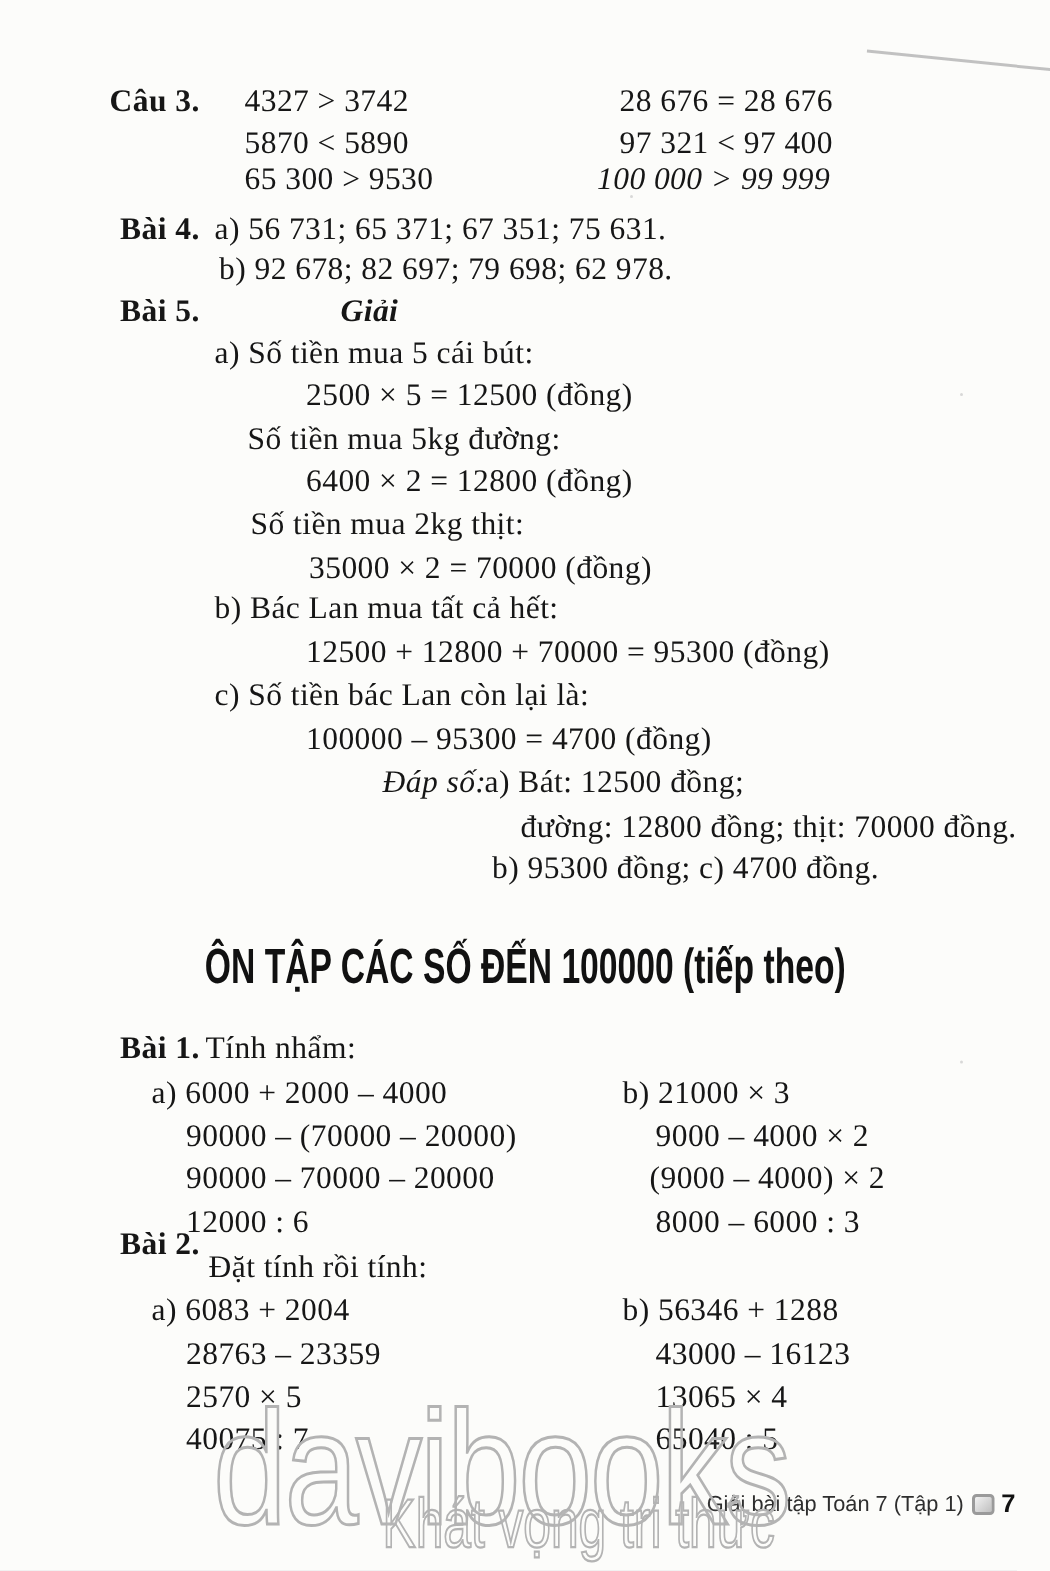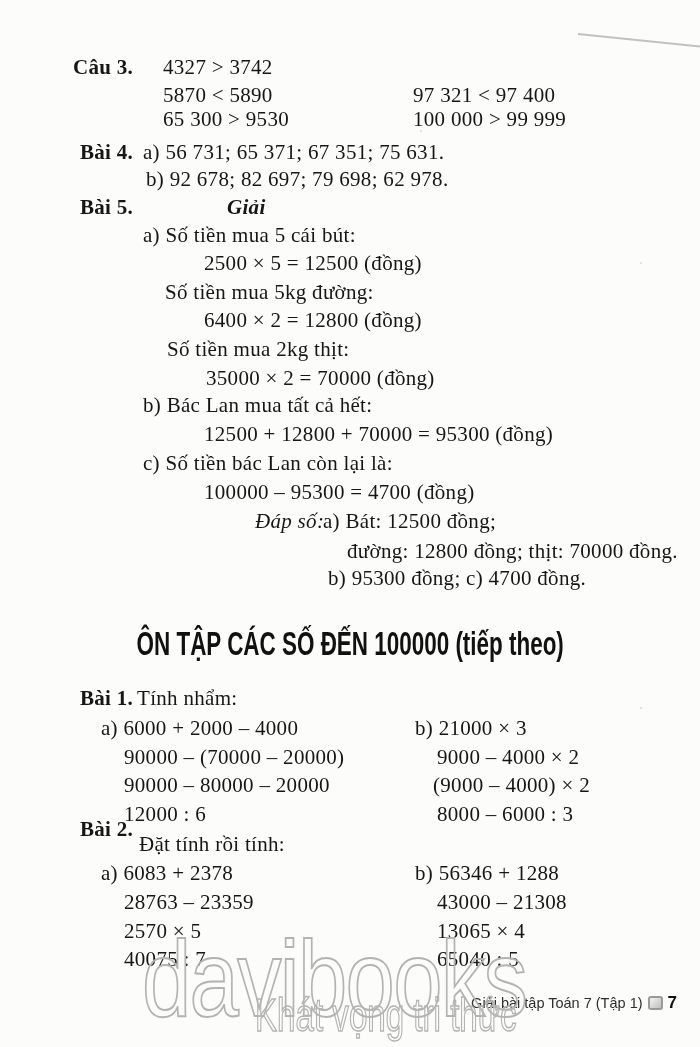--- a/index.html
+++ b/index.html
@@ -68,24 +68,25 @@
 
 <div class="page">
 
   <div class="scratch"></div>
   <div class="speck" style="top:130px;left:420px;"></div>
   <div class="speck" style="top:262px;left:640px;"></div>
   <div class="speck" style="top:707px;left:640px;"></div>
 
   <span class="abs b" style="top:54px;left:73px;">Câu 3.</span>
   <span class="abs" style="top:54px;left:163px;">4327 &gt; 3742</span>
+  <span class="abs" style="top:54px;left:413px;">28 676 = 28 676</span>
   <span class="abs" style="top:82px;left:163px;">5870 &lt; 5890</span>
   <span class="abs" style="top:82px;left:413px;">97 321 &lt; 97 400</span>
   <span class="abs" style="top:106px;left:163px;">65 300 &gt; 9530</span>
-  <span class="abs" style="top:106px;left:413px;">100 000 &gt; 99 999</span>
+  <span class="abs" style="top:106px;left:398px;font-style:italic;">100 000 &gt; 99 999</span>
 
   <span class="abs b" style="top:139px;left:80px;">Bài 4.</span>
   <span class="abs" style="top:139px;left:143px;">a) 56 731; 65 371; 67 351; 75 631.</span>
   <span class="abs" style="top:166px;left:146px;">b) 92 678; 82 697; 79 698; 62 978.</span>
 
   <span class="abs b" style="top:194px;left:80px;">Bài 5.</span>
   <span class="abs b i" style="top:194px;left:227px;">Giải</span>
   <span class="abs" style="top:222px;left:143px;">a) Số tiền mua 5 cái bút:</span>
   <span class="abs" style="top:250px;left:204px;">2500 × 5 = 12500 (đồng)</span>
   <span class="abs" style="top:279px;left:165px;">Số tiền mua 5kg đường:</span>
@@ -102,35 +103,35 @@
   <span class="abs" style="top:565px;left:328px;">b) 95300 đồng; c) 4700 đồng.</span>
 
   <div class="heading-wrap">
     <span class="heading">ÔN TẬP CÁC SỐ ĐẾN 100000 (tiếp theo)</span>
   </div>
 
   <span class="abs b" style="top:685px;left:80px;">Bài 1.</span>
   <span class="abs" style="top:685px;left:137px;">Tính nhẩm:</span>
   <span class="abs" style="top:715px;left:101px;">a) 6000 + 2000 – 4000</span>
   <span class="abs" style="top:744px;left:124px;">90000 – (70000 – 20000)</span>
-  <span class="abs" style="top:772px;left:124px;">90000 – 80000 – 20000</span>
+  <span class="abs" style="top:772px;left:124px;">90000 – 70000 – 20000</span>
   <span class="abs" style="top:801px;left:124px;">12000 : 6</span>
   <span class="abs" style="top:715px;left:415px;">b) 21000 × 3</span>
   <span class="abs" style="top:744px;left:437px;">9000 – 4000 × 2</span>
   <span class="abs" style="top:772px;left:433px;">(9000 – 4000) × 2</span>
   <span class="abs" style="top:801px;left:437px;">8000 – 6000 : 3</span>
 
   <span class="abs b" style="top:816px;left:80px;">Bài 2.</span>
   <span class="abs" style="top:831px;left:139px;">Đặt tính rồi tính:</span>
-  <span class="abs" style="top:860px;left:101px;">a) 6083 + 2378</span>
+  <span class="abs" style="top:860px;left:101px;">a) 6083 + 2004</span>
   <span class="abs" style="top:889px;left:124px;">28763 – 23359</span>
   <span class="abs" style="top:918px;left:124px;">2570 × 5</span>
   <span class="abs" style="top:946px;left:124px;">40075 : 7</span>
   <span class="abs" style="top:860px;left:415px;">b) 56346 + 1288</span>
-  <span class="abs" style="top:889px;left:437px;">43000 – 21308</span>
+  <span class="abs" style="top:889px;left:437px;">43000 – 16123</span>
   <span class="abs" style="top:918px;left:437px;">13065 × 4</span>
   <span class="abs" style="top:946px;left:437px;">65040 : 5</span>
 
   <div class="footer">
     <span>Giải bài tập Toán 7 (Tập 1)</span>
     <span class="logo-chip"></span>
     <span class="pagenum">7</span>
   </div>
 
   <div class="wm wm-main">davibooks</div>

